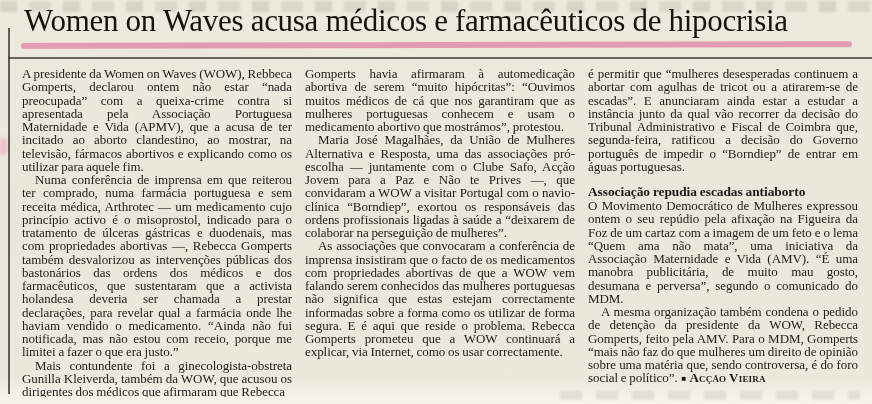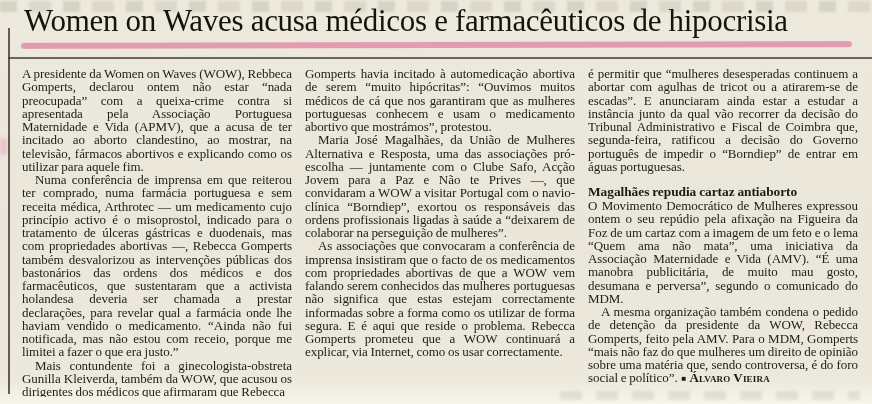--- a/index.html
+++ b/index.html
@@ -118,26 +118,26 @@
 
   <div class="body">
 
     <div class="col">
       <p class="noindent">A presidente da Women on Waves (WOW), Rebbeca Gomperts, declarou ontem não estar “nada preocupada” com a queixa-crime contra si apresentada pela Associação Portuguesa Maternidade e Vida (APMV), que a acusa de ter incitado ao aborto clandestino, ao mostrar, na televisão, fármacos abortivos e explicando como os utilizar para aquele fim.</p>
       <p>Numa conferência de imprensa em que reiterou ter comprado, numa farmácia portuguesa e sem receita médica, Arthrotec — um medicamento cujo princípio activo é o misoprostol, indicado para o tratamento de úlceras gástricas e duodenais, mas com propriedades abortivas —, Rebecca Gomperts também desvalorizou as intervenções públicas dos bastonários das ordens dos médicos e dos farmacêuticos, que sustentaram que a activista holandesa deveria ser chamada a prestar declarações, para revelar qual a farmácia onde lhe haviam vendido o medicamento. “Ainda não fui notificada, mas não estou com receio, porque me limitei a fazer o que era justo.”</p>
       <p>Mais contundente foi a ginecologista-obstreta Gunilla Kleiverda, também da WOW, que acusou os dirigentes dos médicos que afirmaram que Rebecca</p>
     </div>
 
     <div class="col">
-      <p class="noindent">Gomperts havia incitado à automedicação abortiva de serem “muito hipócritas”: “Ouvimos muitos médicos de cá que nos garantiram que as mulheres portuguesas conhecem e usam o medicamento abortivo que mostrámos”, protestou.</p>
+      <p class="noindent">Gomperts havia afirmaram à automedicação abortiva de serem “muito hipócritas”: “Ouvimos muitos médicos de cá que nos garantiram que as mulheres portuguesas conhecem e usam o medicamento abortivo que mostrámos”, protestou.</p>
       <p>Maria José Magalhães, da União de Mulheres Alternativa e Resposta, uma das associações pró-escolha — juntamente com o Clube Safo, Acção Jovem para a Paz e Não te Prives —, que convidaram a WOW a visitar Portugal com o navio-clínica “Borndiep”, exortou os responsáveis das ordens profissionais ligadas à saúde a “deixarem de colaborar na perseguição de mulheres”.</p>
       <p>As associações que convocaram a conferência de imprensa insistiram que o facto de os medicamentos com propriedades abortivas de que a WOW vem falando serem conhecidos das mulheres portuguesas não significa que estas estejam correctamente informadas sobre a forma como os utilizar de forma segura. E é aqui que reside o problema. Rebecca Gomperts prometeu que a WOW continuará a explicar, via Internet, como os usar correctamente.</p>
     </div>
 
     <div class="col">
       <p class="noindent">é permitir que “mulheres desesperadas continuem a abortar com agulhas de tricot ou a atirarem-se de escadas”. E anunciaram ainda estar a estudar a instância junto da qual vão recorrer da decisão do Tribunal Administrativo e Fiscal de Coimbra que, segunda-feira, ratificou a decisão do Governo português de impedir o “Borndiep” de entrar em águas portuguesas.</p>
-      <h3 class="subhead">Magalhães repudia cartaz antiaborto</h3>
+      <h3 class="subhead">Associação repudia escadas antiaborto</h3>
       <p class="noindent">O Movimento Democrático de Mulheres expressou ontem o seu repúdio pela afixação na Figueira da Foz de um cartaz com a imagem de um feto e o lema “Quem ama não mata”, uma iniciativa da Associação Maternidade e Vida (AMV). “É uma manobra publicitária, de muito mau gosto, desumana e perversa”, segundo o comunicado do MDM.</p>
-      <p><span>A mesma organização também condena o pedido de detenção da presidente da WOW, Rebecca Gomperts, feito pela AMV. Para o MDM, Gomperts “mais não faz do que mulheres um direito de opinião sobre uma matéria que, sendo controversa, é do foro social e político”.</span><span class="byline-marker">■</span><span class="byline">Álvaro Vieira</span></p>
+      <p><span>A mesma organização também condena o pedido de detenção da presidente da WOW, Rebecca Gomperts, feito pela AMV. Para o MDM, Gomperts “mais não faz do que mulheres um direito de opinião sobre uma matéria que, sendo controversa, é do foro social e político”.</span><span class="byline-marker">■</span><span class="byline">Acção Vieira</span></p>
     </div>
 
   </div>
 </div>
 
 </body></html>

